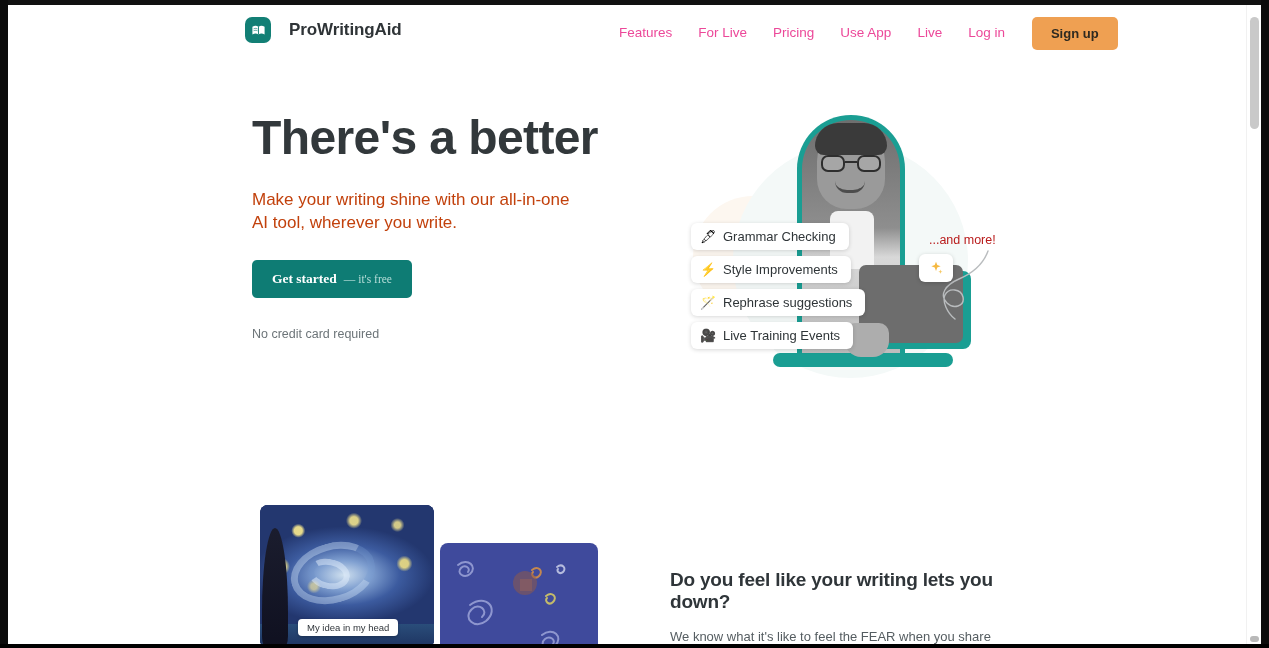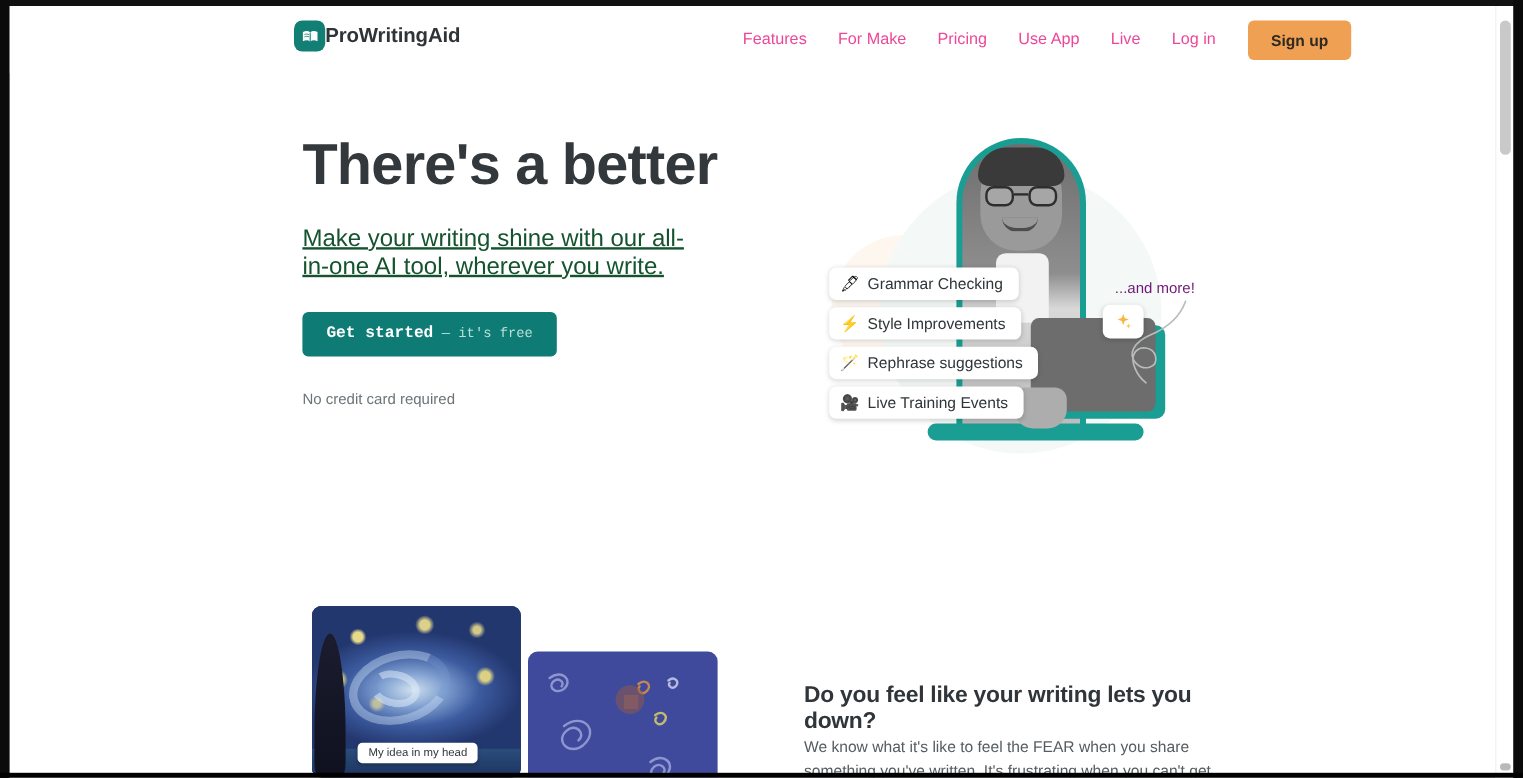--- a/index.html
+++ b/index.html
@@ -107,21 +107,21 @@
     background: #ffffff;
     display: flex;
     align-items: center;
   }
   #brand {
     position: absolute;
     left: 237px;
     top: 12px;
     display: flex;
     align-items: center;
-    gap: 0;
+    gap: 18px;
     text-decoration: none;
     cursor: pointer;
   }
   #brand-mark {
     width: 26px;
     height: 26px;
     border-radius: 7px;
     background: #127f75;
     display: flex;
     align-items: center;
@@ -178,43 +178,42 @@
   }
   #hero-title {
     font-size: 48px;
     line-height: 57px;
     font-weight: bold;
     color: #32383b;
     letter-spacing: -0.6px;
     margin-bottom: 22px;
   }
   #hero-subtitle {
-    font-size: 20px;
+    font-size: 17px;
     line-height: 23px;
-    color: #14532d;
+    color: #c2410c;
     width: 330px;
     margin-bottom: 26px;
-    text-decoration: underline;
   }
   #hero-cta-row {
     display: flex;
     align-items: center;
     gap: 14px;
     margin-bottom: 29px;
   }
   #btn-get-started {
     background: #0e7c74;
     border: none;
     border-radius: 5px;
     padding: 11px 20px;
     cursor: pointer;
     display: inline-flex;
     align-items: baseline;
     gap: 7px;
-    font-family: Liberation Mono, monospace;
+    font-family: Liberation Serif, serif;
   }
   #btn-get-started-label {
     color: #ffffff;
     font-size: 13.5px;
     font-weight: bold;
     white-space: nowrap;
   }
   #btn-get-started-note {
     color: #b8ded9;
     font-size: 11.5px;
@@ -409,21 +408,21 @@
     z-index: 7;
     font-size: 15px;
   }
 
   
   #and-more-label {
     position: absolute;
     left: 266px;
     top: 132px;
     font-size: 12.5px;
-    color: #701a75;
+    color: #b91c1c;
     white-space: nowrap;
     z-index: 7;
   }
   #and-more-squiggle {
     position: absolute;
     left: 270px;
     top: 148px;
     width: 60px;
     height: 72px;
     z-index: 6;
@@ -517,21 +516,21 @@
   #lower-copy {
     position: absolute;
     left: 662px;
     top: 88px;
     width: 348px;
   }
   #lower-heading {
     font-size: 19px;
     font-weight: bold;
     color: #2f3539;
-    margin-bottom: 0;
+    margin-bottom: 14px;
     letter-spacing: -0.2px;
   }
   #lower-body {
     font-size: 13px;
     line-height: 20px;
     color: #555d61;
   }
 
   
   #page-bottom-edge {
@@ -563,21 +562,21 @@
               <path d="M3.4 6.6c3.2-1.6 6.2-1.6 8.6.3 2.4-1.9 5.4-1.9 8.6-.3v10.9c-3.2-1.6-6.2-1.6-8.6.3-2.4-1.9-5.4-1.9-8.6-.3z" fill="#ffffff"></path>
               <path d="M12 7.1v10.6" stroke="#127f75" stroke-width="1.3" fill="none"></path>
               <path d="M5.6 9.4c1.7-.6 3.3-.6 4.6.1M5.6 12.1c1.7-.6 3.3-.6 4.6.1" stroke="#127f75" stroke-width="1" fill="none" stroke-linecap="round"></path>
             </svg>
           </span>
           <span id="brand-name">ProWritingAid</span>
         </a>
 
         <nav id="main-nav">
           <a class="nav-link">Features</a>
-          <a class="nav-link">For Make</a>
+          <a class="nav-link">For Live</a>
           <a class="nav-link">Pricing</a>
           <a class="nav-link">Use App</a>
           <a class="nav-link">Live</a>
           <a class="nav-link">Log in</a>
           <button id="nav-signup">Sign up</button>
         </nav>
 
       </header>
 
       <section id="hero">

